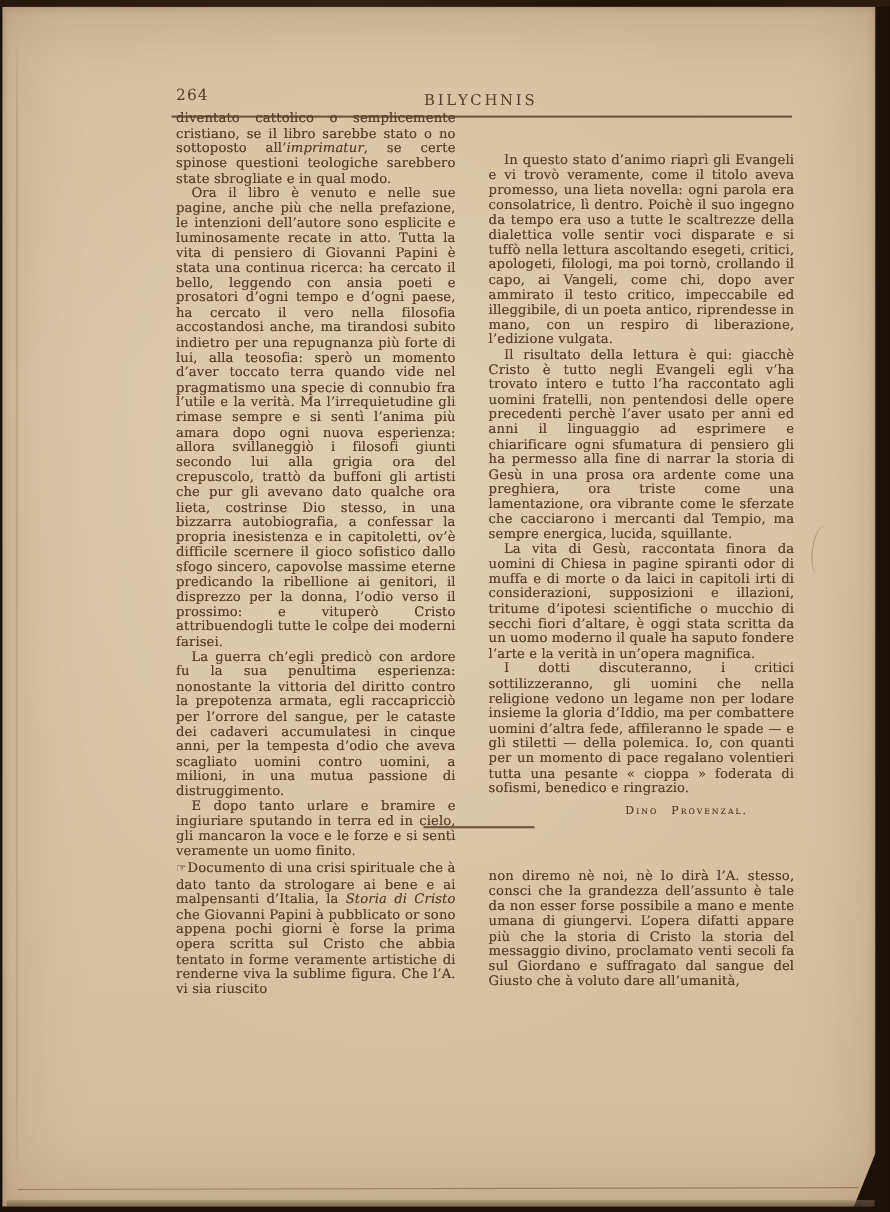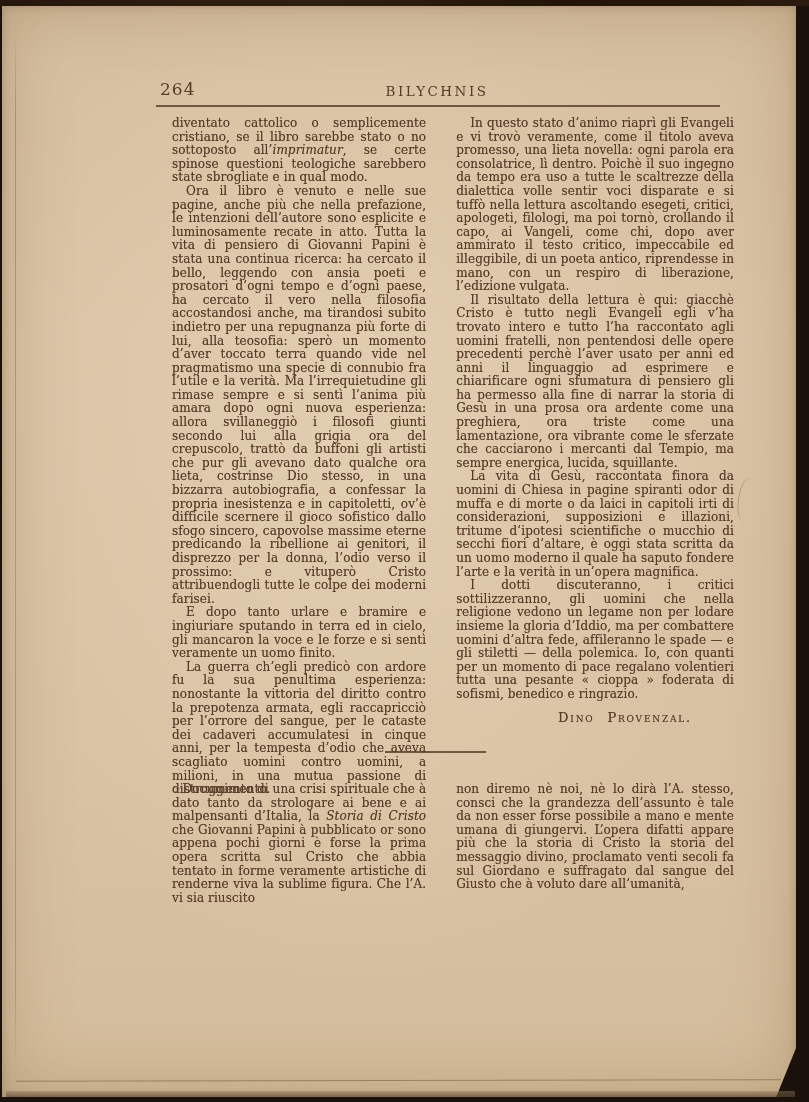--- a/index.html
+++ b/index.html
@@ -34,33 +34,33 @@
     position:absolute;left:16px;right:28px;top:1080px;height:1px;
     background:rgba(90,60,35,.42);transform:rotate(-.12deg);
   }
   .crease-arc{
     position:absolute;left:738px;top:478px;width:16px;height:44px;
     border-left:1.5px solid rgba(140,100,62,.5);
     border-radius:50%;transform:rotate(8deg);
   }
   .header-pageno{
     position:absolute;left:160px;top:79px;
-    font-size:17px;color:var(--ink);letter-spacing:1px;
+    font-size:14px;color:var(--ink);letter-spacing:1px;
   }
   .header-title{
     position:absolute;left:156px;width:562px;top:83px;text-align:center;
     font-size:13.5px;font-weight:normal;color:var(--ink);letter-spacing:2.5px;
   }
   .header-rule{
     position:absolute;left:156px;width:564px;top:105px;height:1.5px;
     background:var(--rule);opacity:.85;
   }
   .content,.notes{
-    position:absolute;left:172px;width:562px;
-    display:flex;gap:30px;
+    position:absolute;left:160px;width:562px;
+    display:flex;gap:30px;align-items:center;
   }
   .content{top:117px;height:648px;}
   .notes{top:783px;}
   .col-left{width:258px;}
   .col-right{width:282px;}
   .para{
     margin:0;text-align:justify;
     font-size:12px;line-height:13.6px;color:var(--ink);
     letter-spacing:.1px;
     text-shadow:0 0 .4px rgba(87,58,40,.55);
@@ -68,21 +68,21 @@
   .para.indent{text-indent:14px;}
   .it{font-style:italic;}
   .b{font-weight:normal;}
   .manicule{
     font-family:"DejaVu Sans", sans-serif;
     font-size:10.5px;margin-right:1px;
   }
   .signature{
     margin-top:8px;padding-right:42px;text-align:right;
     font-variant:small-caps;letter-spacing:1.8px;word-spacing:7px;
-    font-size:13px;color:var(--ink);
+    font-size:10px;color:var(--ink);
     text-shadow:0 0 .4px rgba(87,58,40,.55);
   }
   .section-divider{
     position:absolute;left:385px;top:751px;width:101px;height:1.5px;
     background:var(--rule);opacity:.85;
   }
   .top-band{
     position:absolute;left:0;top:0;right:0;height:6px;
     background:linear-gradient(90deg,#26170e,#302013 40%,#221408 70%,#2b1b10);
   }
@@ -100,22 +100,22 @@
 <div class="crease-arc"></div>
 
 <div class="header-pageno">264</div>
 <div class="header-title">BILYCHNIS</div>
 <div class="header-rule"></div>
 
 <div class="content">
   <div class="col-left">
       <p class="para"><span>diventato cattolico o semplicemente cristiano, se il libro sarebbe stato o no sottoposto all’</span><span class="it">imprimatur</span><span>, se certe spinose questioni teologiche sarebbero state sbrogliate e in qual modo.</span></p>
       <p class="para indent"><span>Ora il libro è venuto e nelle sue pagine, anche più che nella prefazione, le intenzioni dell’autore sono esplicite e luminosamente recate in atto. Tutta la vita di pensiero di Giovanni Papini è stata una continua ricerca: ha cercato il bello, leggendo con ansia poeti e prosatori d’ogni tempo e d’ogni paese, ha cercato il vero nella filosofia accostandosi anche, ma tirandosi subito indietro per una repugnanza più forte di lui, alla teosofia: sperò un momento d’aver toccato terra quando vide nel pragmatismo una specie di connubio fra l’utile e la verità. Ma l’irrequietudine gli rimase sempre e si sentì l’anima più amara dopo ogni nuova esperienza: allora svillaneggiò i filosofi giunti secondo lui alla grigia ora del crepuscolo, trattò da buffoni gli artisti che pur gli avevano dato qualche ora lieta, costrinse Dio stesso, in una bizzarra autobiografia, a confessar la propria inesistenza e in capitoletti, ov’è difficile scernere il gioco sofistico dallo sfogo sincero, capovolse massime eterne predicando la ribellione ai genitori, il disprezzo per la donna, l’odio verso il prossimo: e vituperò Cristo attribuendogli tutte le colpe dei moderni farisei.</span></p>
+      <p class="para indent"><span>La guerra ch’egli predicò con ardore fu la sua penultima esperienza: nonostante la vittoria del diritto contro la prepotenza armata, egli raccapricciò per l’orrore del sangue, per le cataste dei cadaveri accumulatesi in cinque anni, per la tempesta d’odio che aveva scagliato uomini contro uomini, a milioni, in una mutua passione di distruggimento.</span></p>
       <p class="para indent"><span>E dopo tanto urlare e bramire e ingiuriare sputando in terra ed in cielo, gli mancaron la voce e le forze e si sentì veramente un uomo finito.</span></p>
-      <p class="para indent"><span>La guerra ch’egli predicò con ardore fu la sua penultima esperienza: nonostante la vittoria del diritto contro la prepotenza armata, egli raccapricciò per l’orrore del sangue, per le cataste dei cadaveri accumulatesi in cinque anni, per la tempesta d’odio che aveva scagliato uomini contro uomini, a milioni, in una mutua passione di distruggimento.</span></p>
     </div>
   <div class="col-right">
     <div>
         <p class="para indent"><span>In questo stato d’animo riaprì gli Evangeli e vi trovò veramente, come il titolo aveva promesso, una lieta novella: ogni parola era consolatrice, lì dentro. Poichè il suo ingegno da tempo era uso a tutte le scaltrezze della dialettica volle sentir voci disparate e si tuffò nella lettura ascoltando esegeti, critici, apologeti, filologi, ma poi tornò, crollando il capo, ai Vangeli, come chi, dopo aver ammirato il testo critico, impeccabile ed illeggibile, di un poeta antico, riprendesse in mano, con un respiro di liberazione, l’edizione vulgata.</span></p>
         <p class="para indent"><span>Il risultato della lettura è qui: giacchè Cristo è tutto negli Evangeli egli v’ha trovato intero e tutto l’ha raccontato agli uomini fratelli, non pentendosi delle opere precedenti perchè l’aver usato per anni ed anni il linguaggio ad esprimere e chiarificare ogni sfumatura di pensiero gli ha permesso alla fine di narrar la storia di Gesù in una prosa ora ardente come una preghiera, ora triste come una lamentazione, ora vibrante come le sferzate che cacciarono i mercanti dal Tempio, ma sempre energica, lucida, squillante.</span></p>
         <p class="para indent"><span>La vita di Gesù, raccontata finora da uomini di Chiesa in pagine spiranti odor di muffa e di morte o da laici in capitoli irti di considerazioni, supposizioni e illazioni, tritume d’ipotesi scientifiche o mucchio di secchi fiori d’altare, è oggi stata scritta da un uomo moderno il quale ha saputo fondere l’arte e la verità in un’opera magnifica.</span></p>
         <p class="para indent"><span>I dotti discuteranno, i critici sottilizzeranno, gli uomini che nella religione vedono un legame non per lodare insieme la gloria d’Iddio, ma per combattere uomini d’altra fede, affileranno le spade — e gli stiletti — della polemica. Io, con quanti per un momento di pace regalano volentieri tutta una pesante « cioppa » foderata di sofismi, benedico e ringrazio.</span></p>
       </div>
     <div class="signature">Dino Provenzal.</div>
   </div>

